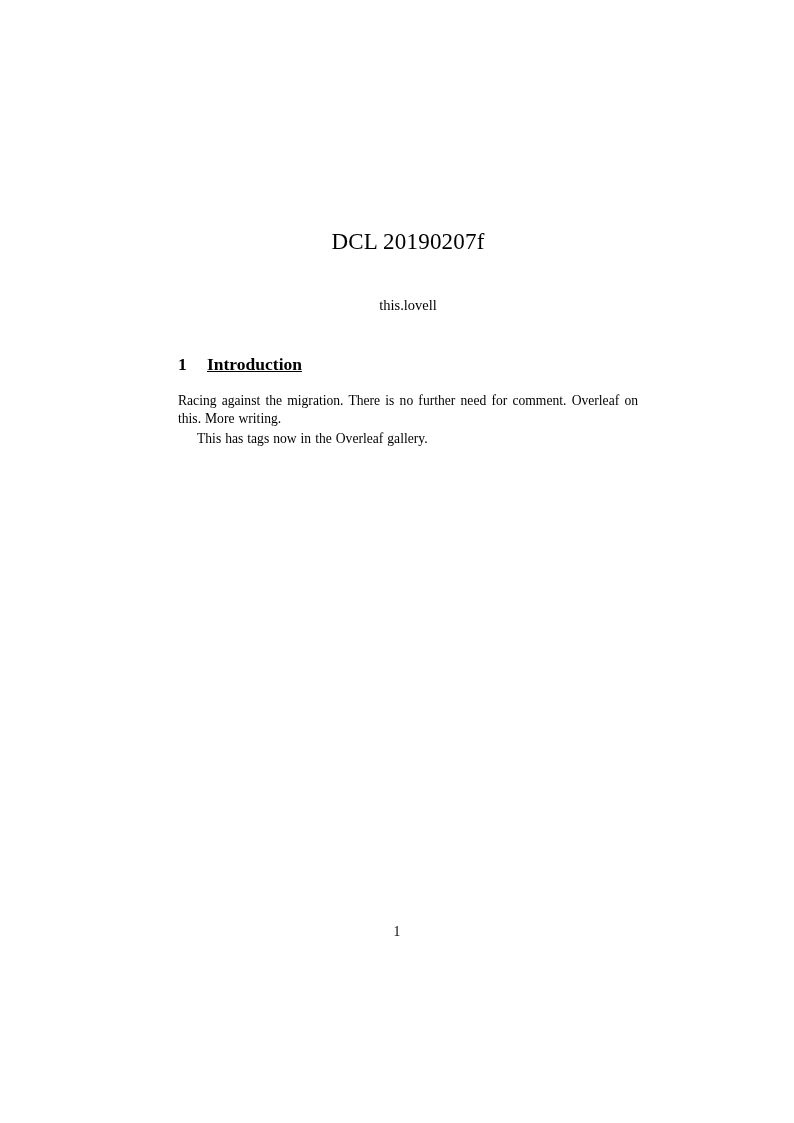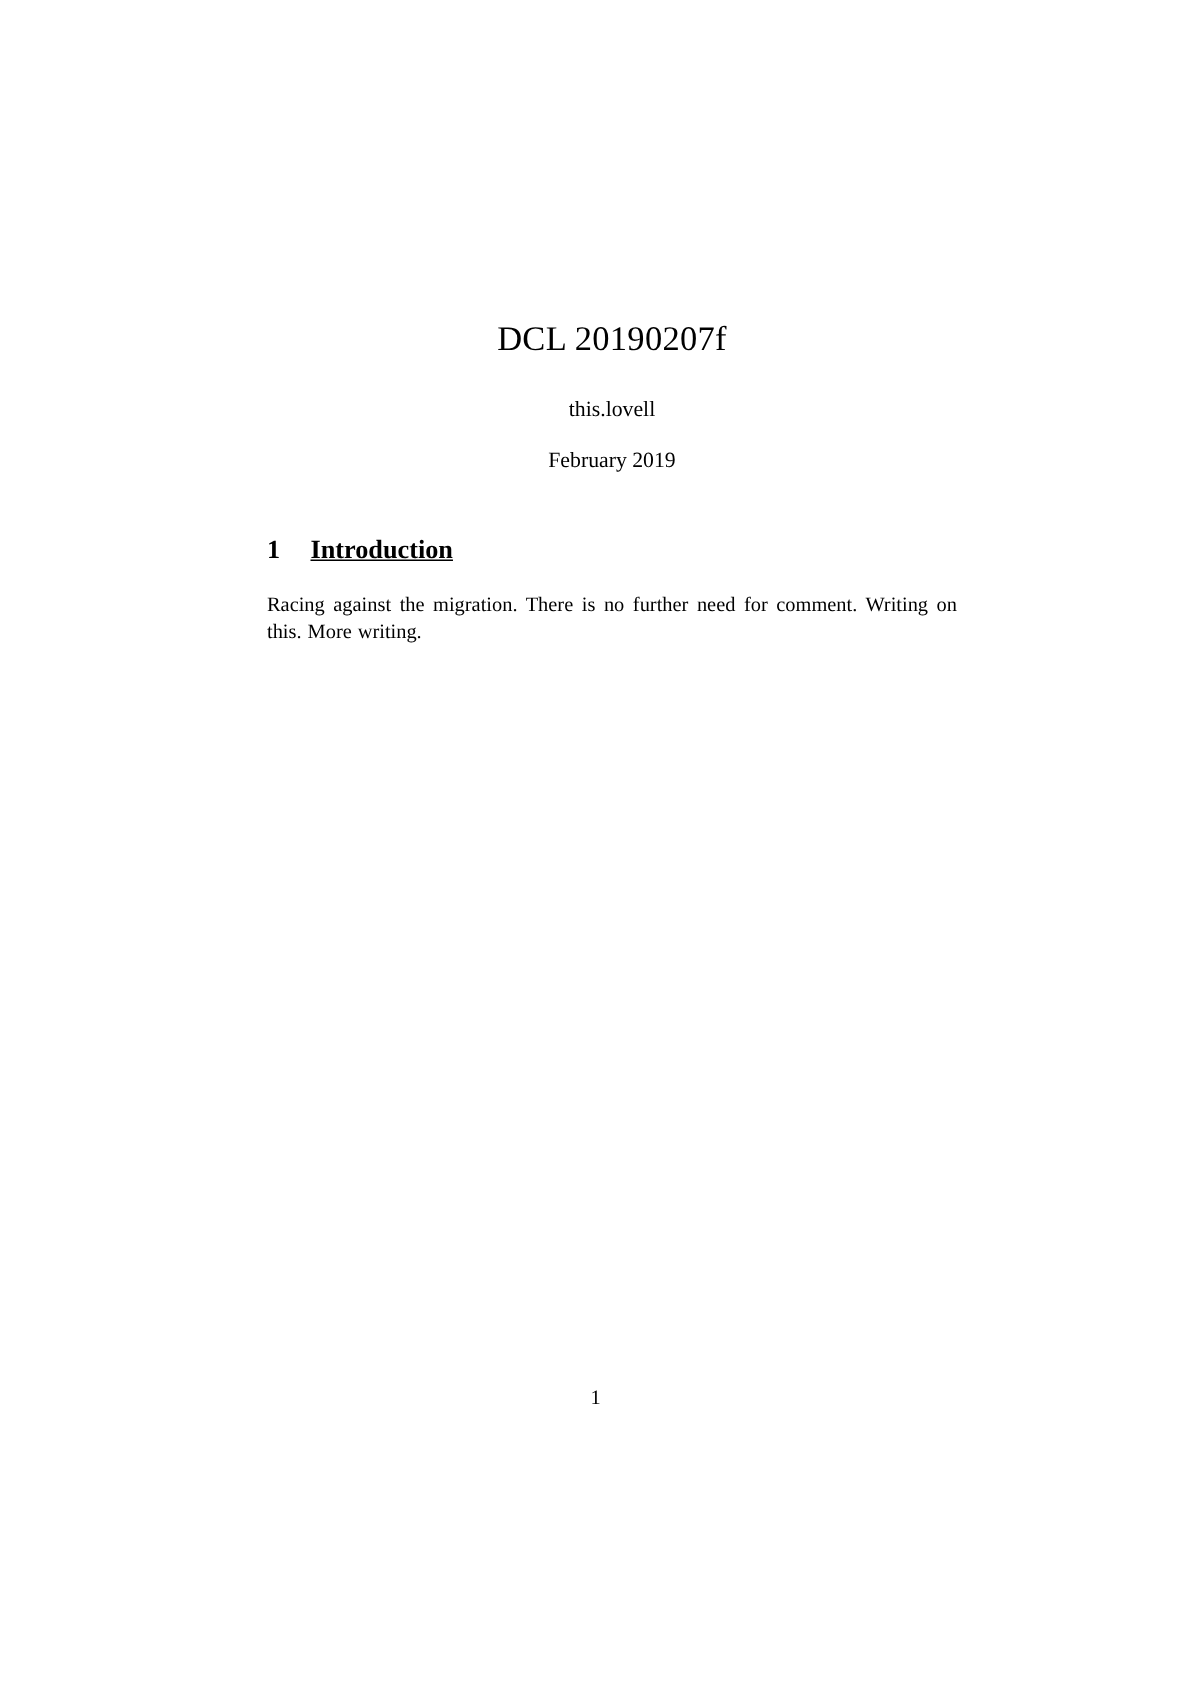--- a/index.html
+++ b/index.html
@@ -23,21 +23,21 @@
     height: 1123px;
     overflow: hidden;
   }
   .content {
     position: absolute;
     left: 178px;
     top: 0;
     width: 460px;
   }
   .doc-title {
-    margin: 0;
+    margin: 16px;
     padding-top: 212px;
     font-size: 23px;
     font-weight: normal;
     text-align: center;
     letter-spacing: 0.2px;
     line-height: 1.2;
   }
   .doc-author {
     margin: 0;
     padding-top: 25px;
@@ -96,26 +96,26 @@
 </head>
 <body>
 
 <div class="page">
   <div class="content">
 
     <h1 class="doc-title">DCL 20190207f</h1>
 
     <p class="doc-author">this.lovell</p>
 
-    <p class="doc-date">February 2019</p>
 
     <h2 class="section-heading">
       <span class="section-number">1</span>
       <span class="section-title">Introduction</span>
     </h2>
 
-    <p class="body-par">Racing against the migration. There is no further need for comment. Writing on this. More writing.</p>
+    <p class="body-par">Racing against the migration. There is no further need for comment. Overleaf on this. More writing.</p>
 
+    <p class="body-par indented">This has tags now in the Overleaf gallery.</p>
 
   </div>
 
   <div class="page-number">1</div>
 </div>
 
 </body></html>

